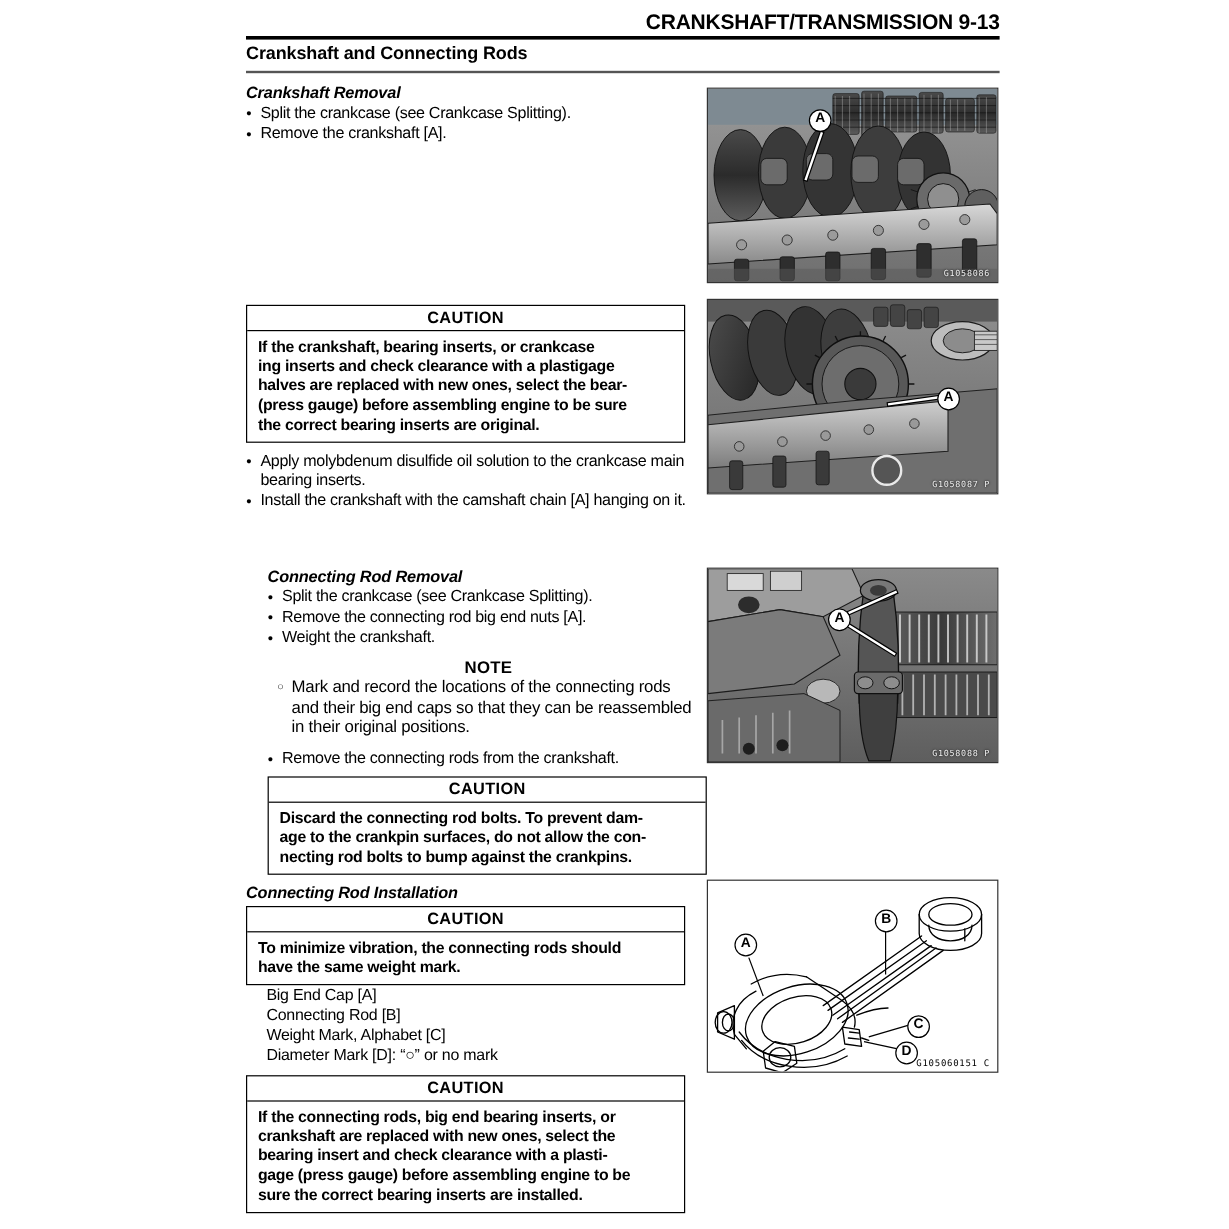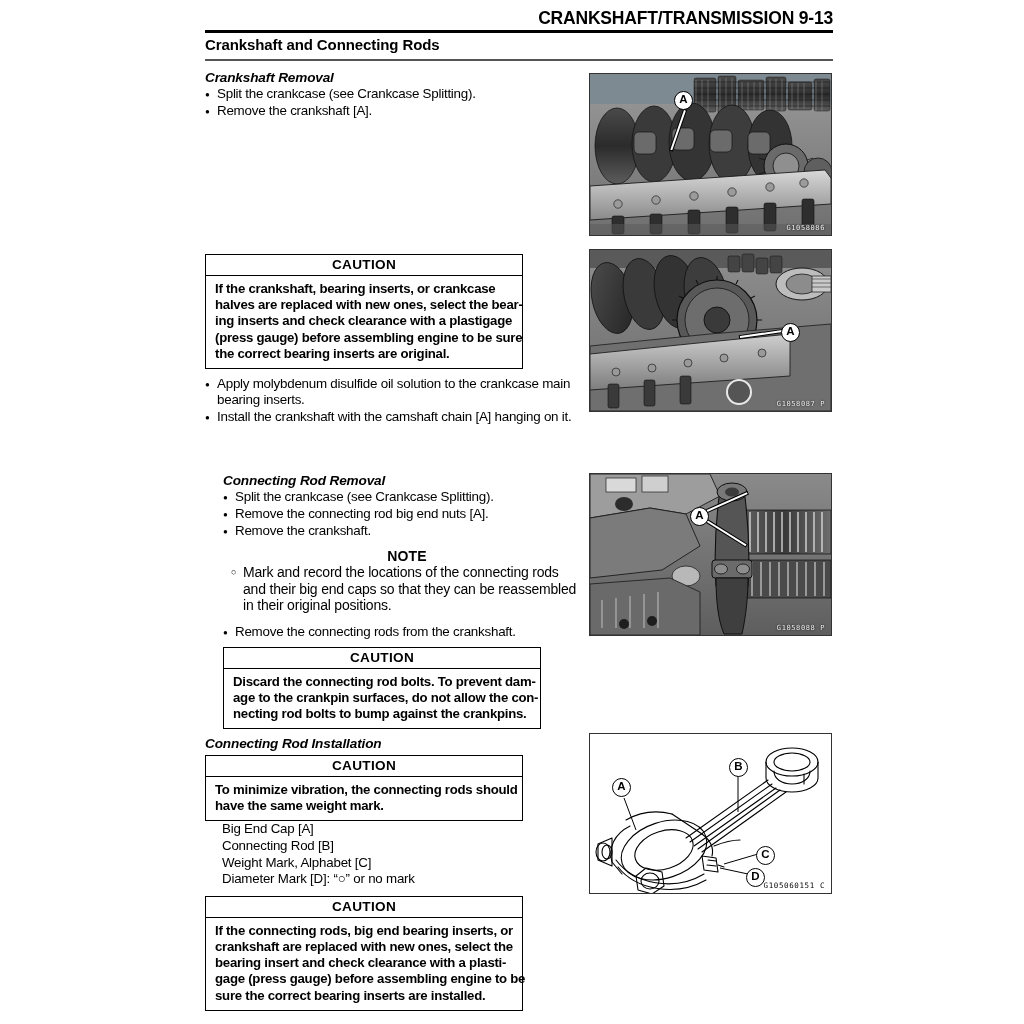--- a/index.html
+++ b/index.html
@@ -40,21 +40,21 @@
     position:relative;padding-left:12px;
     font-size:13.4px;line-height:16.4px;letter-spacing:-0.25px;
     margin:0 0 0.5px 0;
   }
   ul.bul li::before{
     content:"\25CF";position:absolute;left:0;top:0;font-size:8px;line-height:17px;
   }
 
   
   .caution{
-    border:1.6px solid #000;background:#fff;width:318px;box-sizing:border-box;
+    border:1.6px solid #000;background:#fff;width:366px;box-sizing:border-box;
   }
   .caution .c-title{
     text-align:center;font-size:13.6px;font-weight:bold;letter-spacing:0.3px;
     padding:2px 0 3px 0;border-bottom:1.4px solid #000;
   }
   .caution .c-body{
     padding:5px 9px 6px 9px;
     font-size:13.2px;line-height:16.2px;font-weight:bold;
     text-align:justify;text-align-last:left;letter-spacing:-0.25px;
     hyphens:manual;
@@ -121,38 +121,38 @@
       <li>Split the crankcase (see Crankcase Splitting).</li>
       <li>Remove the crankshaft [A].</li>
     </ul>
   </div>
 
   <div class="col" style="top:250px;">
     <div class="caution" style="margin-top:4px;">
       <div class="c-title">CAUTION</div>
       <div class="c-body">
         <div>If the crankshaft, bearing inserts, or crankcase</div>
+        <div>ing inserts and check clearance with a plastigage</div>
         <div>halves are replaced with new ones, select the bear-</div>
-        <div>ing inserts and check clearance with a plastigage</div>
         <div>(press gauge) before assembling engine to be sure</div>
         <div>the correct bearing inserts are original.</div>
       </div>
     </div>
     <ul class="bul" style="margin-top:7px;">
       <li>Apply molybdenum disulfide oil solution to the crankcase main bearing inserts.</li>
       <li>Install the crankshaft with the camshaft chain [A] hanging on it.</li>
     </ul>
   </div>
 
   <div class="col" style="top:473px;margin-left:18px;">
     <div class="h3">Connecting Rod Removal</div>
     <ul class="bul">
       <li>Split the crankcase (see Crankcase Splitting).</li>
       <li>Remove the connecting rod big end nuts [A].</li>
-      <li>Remove the crankshaft.</li>
+      <li>Weight the crankshaft.</li>
     </ul>
 
     <div style="margin-top:9px;">
       <div class="note-title">NOTE</div>
       <div class="note-body">
         <div>Mark and record the locations of the connecting rods</div>
         <div>and their big end caps so that they can be reassembled</div>
         <div>in their original positions.</div>
       </div>
     </div>

